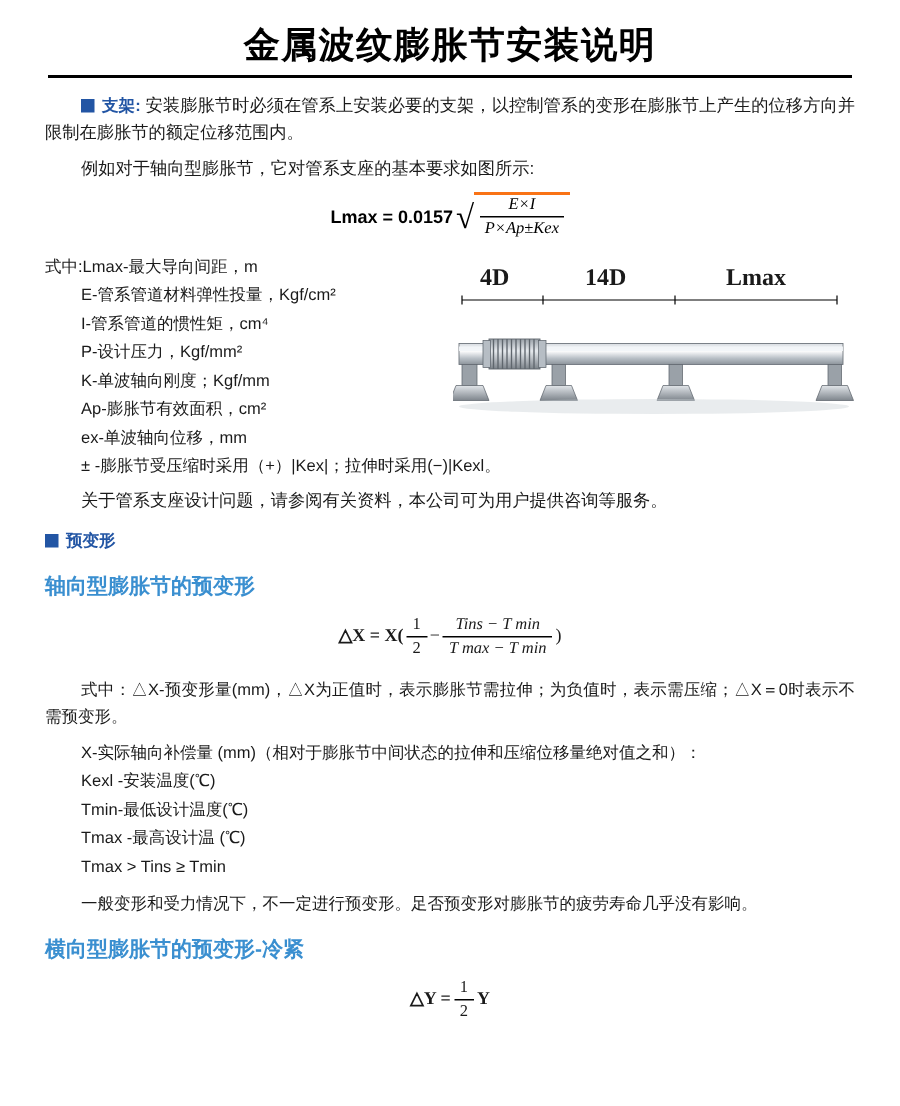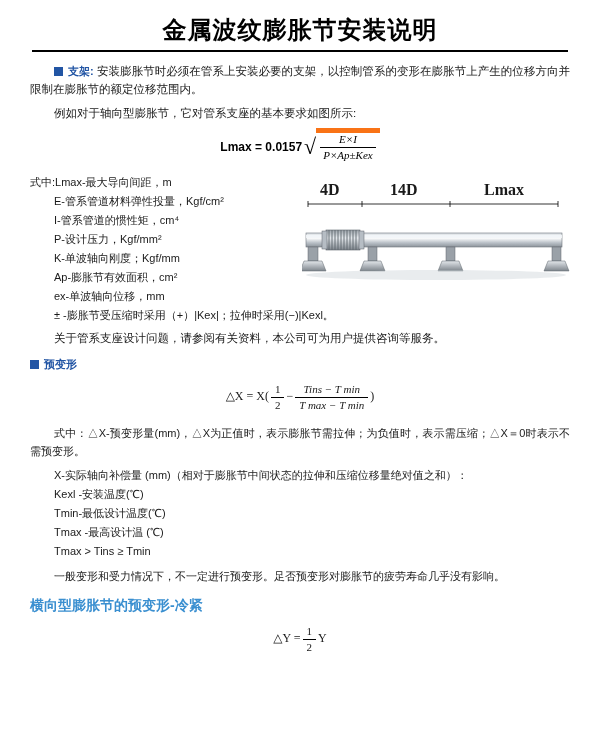--- a/index.html
+++ b/index.html
@@ -94,21 +94,21 @@
   }
   .radical .sign {
     font-size: 22px;
     line-height: 22px;
     vertical-align: middle;
     display: inline-block;
   }
   .radical .frac {
     display: inline-block;
     vertical-align: middle;
-    border-top: 5px solid #f97316;
+    border-top: 2px solid #f97316;
     padding: 0 4px;
     margin-top: -2px;
   }
   .frac-inner {
     display: inline-block;
     text-align: center;
     font-family: "Liberation Serif", serif;
     font-style: italic;
     font-size: 11px;
     line-height: 13px;
@@ -160,21 +160,21 @@
     font-size: 11px;
     line-height: 18px;
   }
   .eq-center {
     text-align: center;
     margin: 10px 0 12px 0;
     font-family: "Liberation Serif", serif;
     font-size: 12px;
   }
   .eq-x {
-    font-weight: normal;
+    font-weight: bold;
   }
   .frac2 {
     display: inline-block;
     text-align: center;
     vertical-align: middle;
     font-size: 11px;
     line-height: 13px;
     margin: 0 2px;
   }
   .frac2 .num {
@@ -310,20 +310,21 @@
       </div>
     </div>
 
     <p class="indent" style="margin-top:4px;">关于管系支座设计问题，请参阅有关资料，本公司可为用户提供咨询等服务。</p>
 
     <p class="section-head">
       <span class="sq"></span><span class="heading-blue">预变形</span>
     </p>
 
 
+    <div class="sub-head">轴向型膨胀节的预变形</div>
 
     <div class="eq-center">
       <span class="eq-x">△X = X(</span><span class="frac2"><span class="num">1</span><span class="den">2</span></span><span>−</span><span class="frac2 frac-it"><span class="num">Tins − T min</span><span class="den">T max − T min</span></span><span>)</span>
     </div>
 
     <p class="indent note">式中：△X-预变形量(mm)，△X为正值时，表示膨胀节需拉伸；为负值时，表示需压缩；△X＝0时表示不需预变形。</p>
 
     <div class="list-line">X-实际轴向补偿量 (mm)（相对于膨胀节中间状态的拉伸和压缩位移量绝对值之和）：</div>
     <div class="list-line">Kexl -安装温度(℃)</div>
     <div class="list-line">Tmin-最低设计温度(℃)</div>

